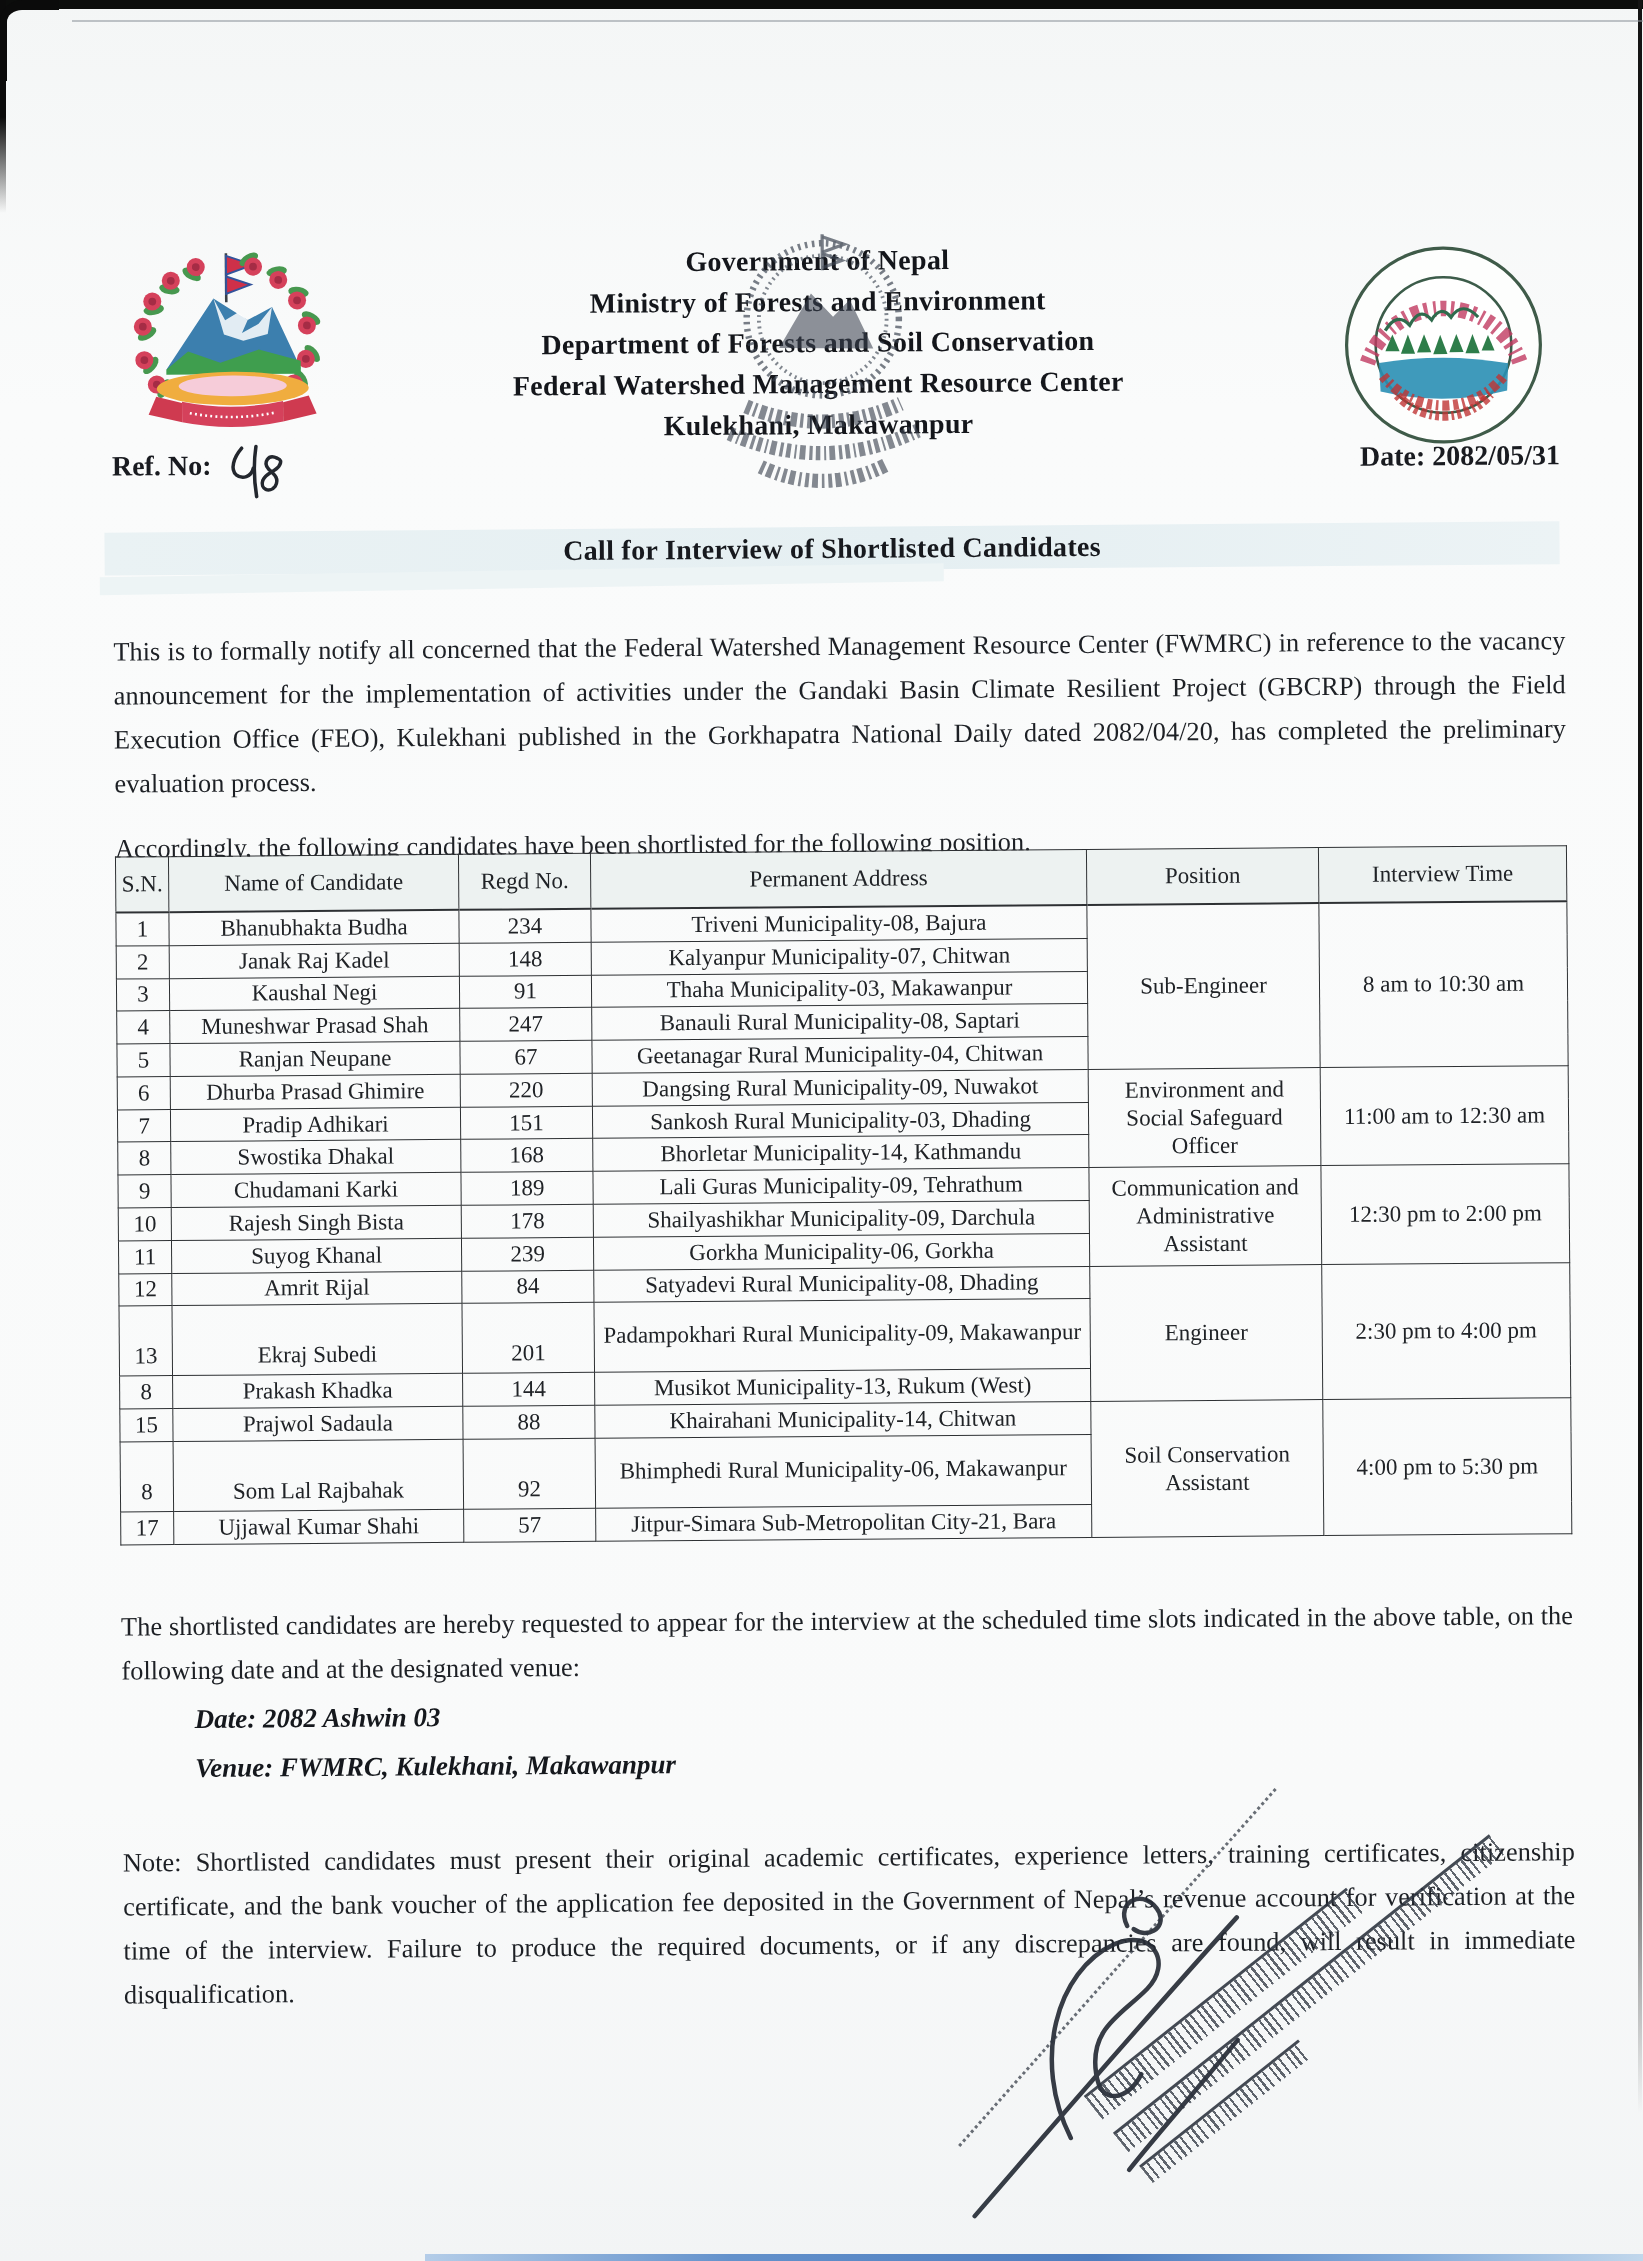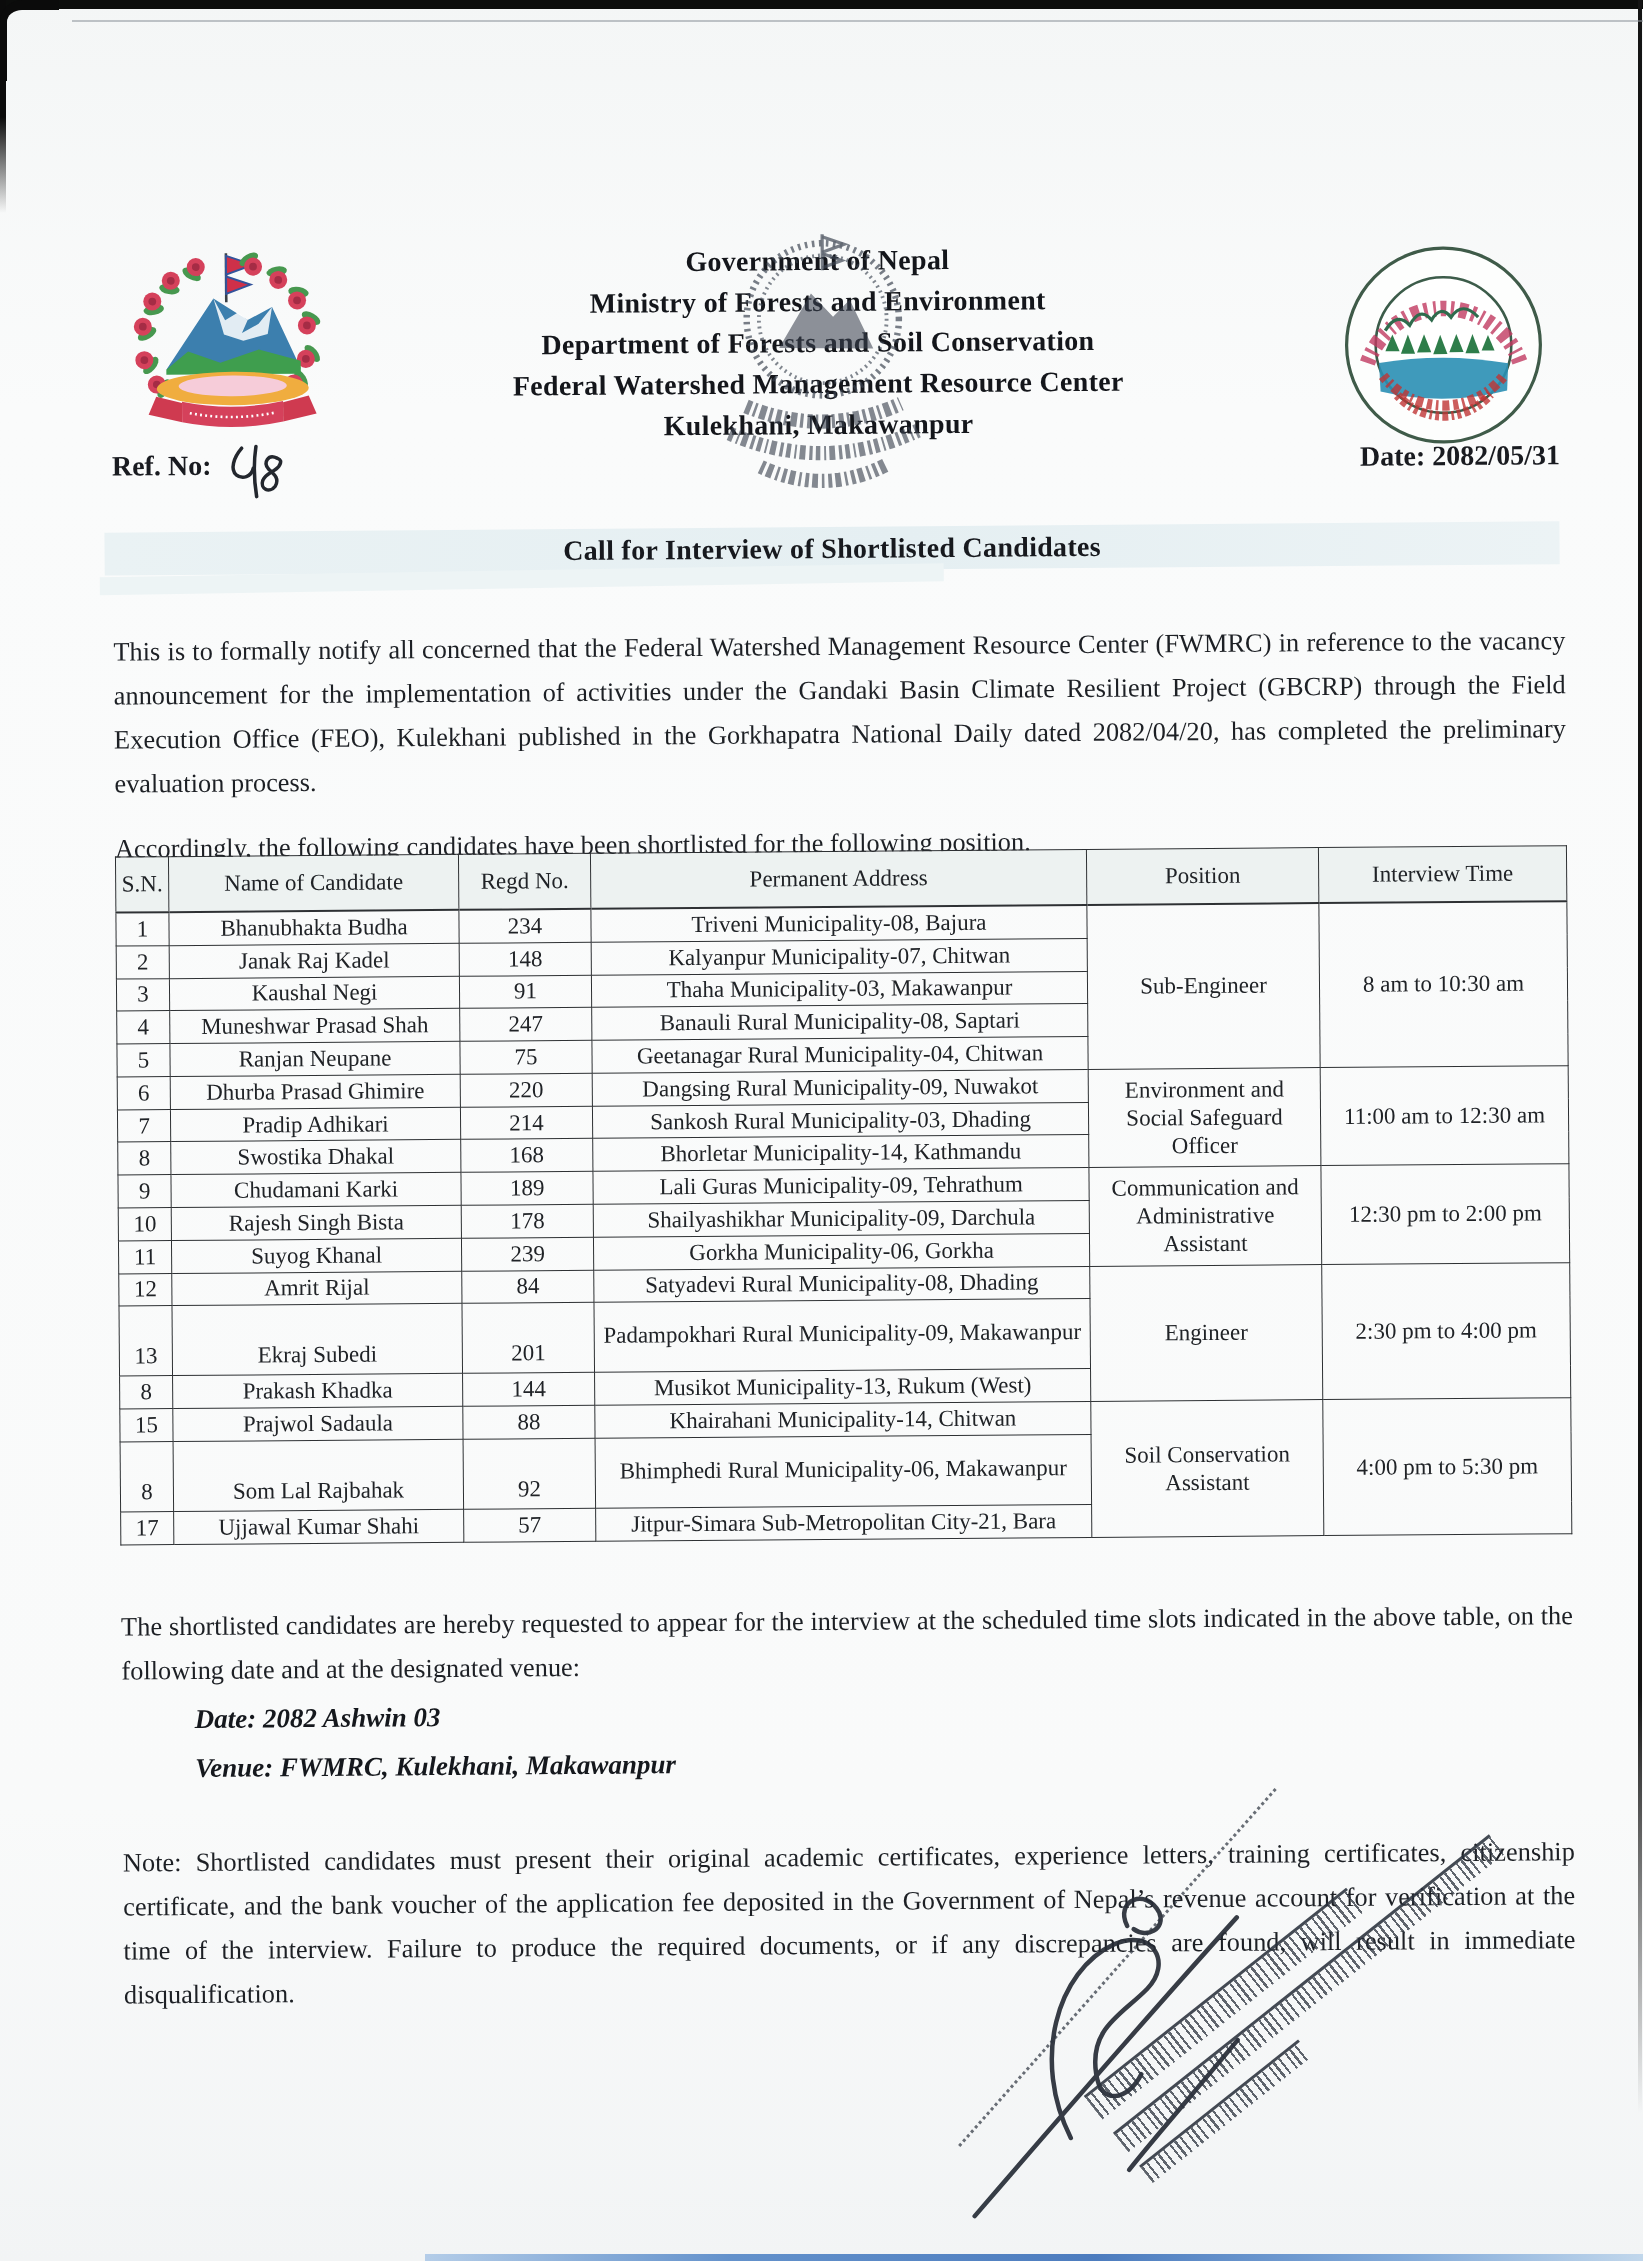--- a/index.html
+++ b/index.html
@@ -275,35 +275,35 @@
         </tr>
         <tr>
           <td class="c-sn">4</td>
           <td class="c-name">Muneshwar Prasad Shah</td>
           <td class="c-regd">247</td>
           <td class="c-addr">Banauli Rural Municipality-08, Saptari</td>
         </tr>
         <tr>
           <td class="c-sn">5</td>
           <td class="c-name">Ranjan Neupane</td>
-          <td class="c-regd">75</td>
+          <td class="c-regd">67</td>
           <td class="c-addr">Geetanagar Rural Municipality-04, Chitwan</td>
         </tr>
         <tr>
           <td class="c-sn">6</td>
           <td class="c-name">Dhurba Prasad Ghimire</td>
           <td class="c-regd">220</td>
           <td class="c-addr">Dangsing Rural Municipality-09, Nuwakot</td>
           <td class="c-pos" rowspan="3">Environment and Social Safeguard Officer</td>
           <td class="c-time" rowspan="3">11:00 am to 12:30 am</td>
         </tr>
         <tr>
           <td class="c-sn">7</td>
           <td class="c-name">Pradip Adhikari</td>
-          <td class="c-regd">214</td>
+          <td class="c-regd">151</td>
           <td class="c-addr">Sankosh Rural Municipality-03, Dhading</td>
         </tr>
         <tr>
           <td class="c-sn">8</td>
           <td class="c-name">Swostika Dhakal</td>
           <td class="c-regd">168</td>
           <td class="c-addr">Bhorletar Municipality-14, Kathmandu</td>
         </tr>
         <tr>
           <td class="c-sn">9</td>

